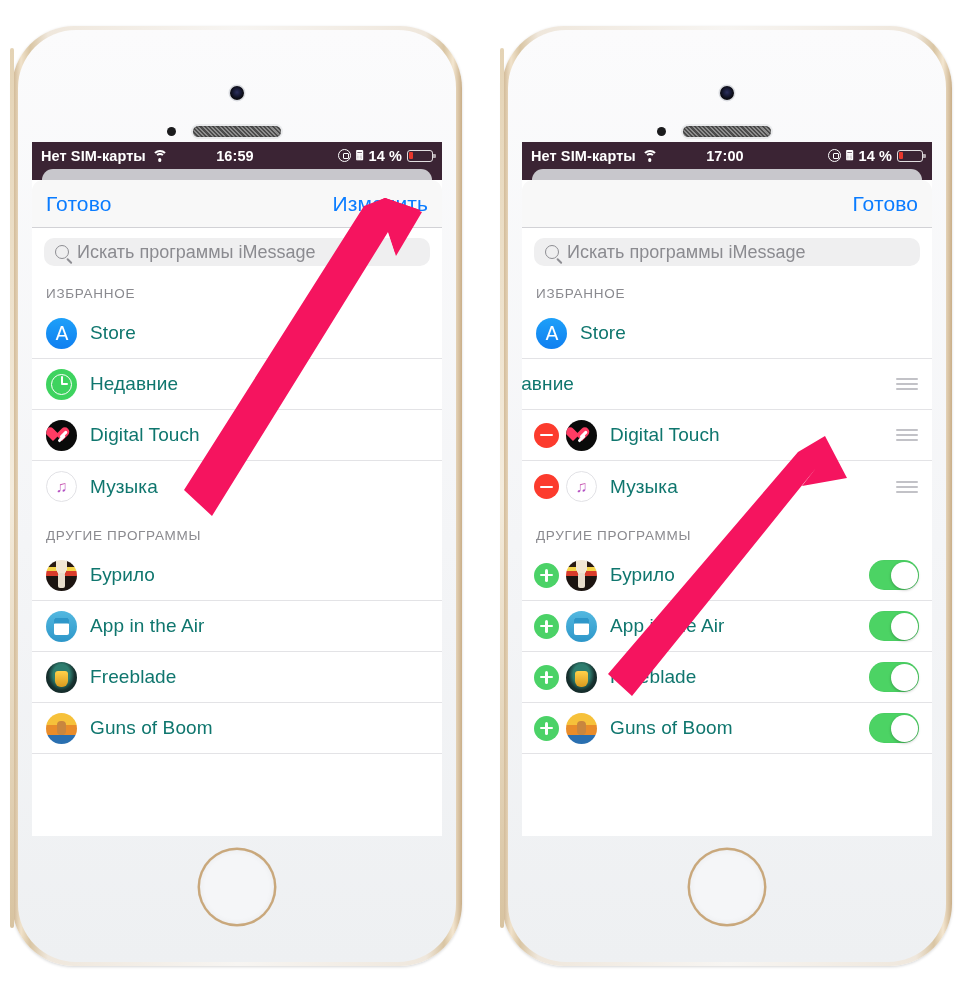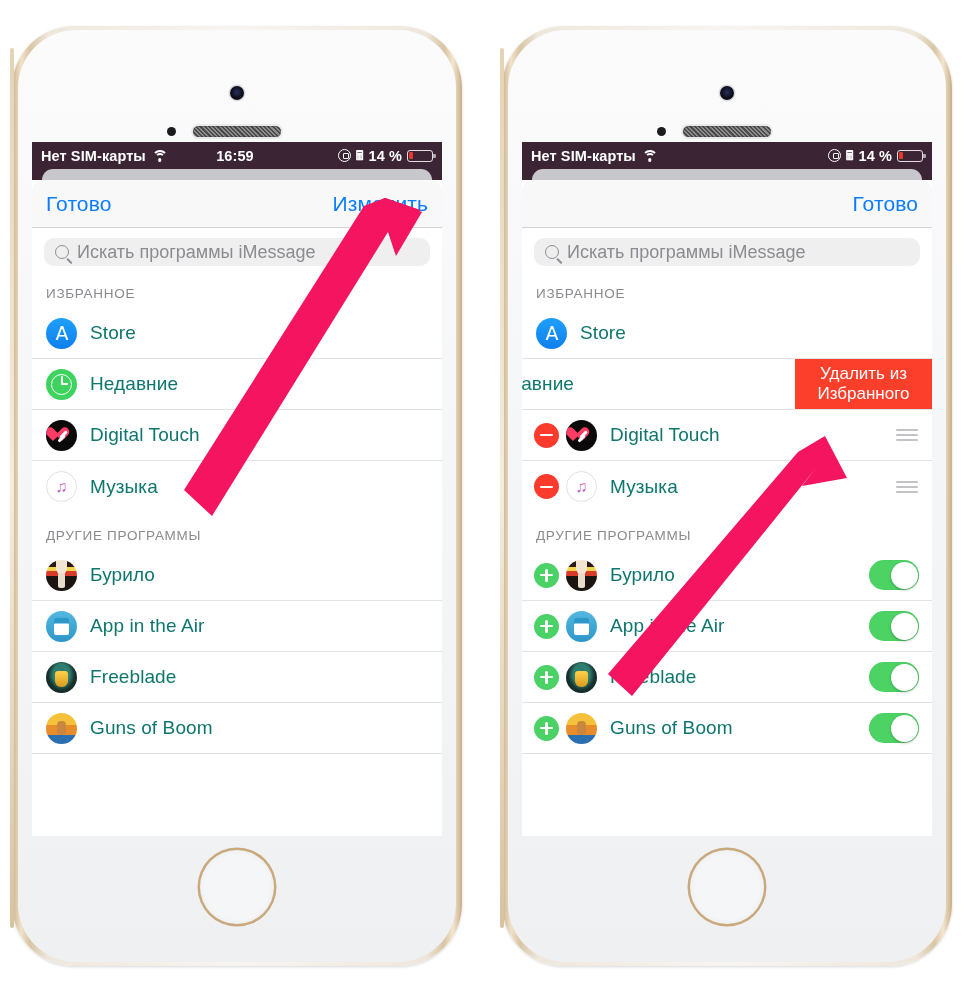--- a/index.html
+++ b/index.html
@@ -324,20 +324,21 @@
     <div class="screen">
       <div class="statusbar">
         <div class="sb-left">
           <span>Нет SIM-карты</span>
           <span class="wifi">
               <i></i>
               <i></i>
               <i class="dot"></i>
             </span>
         </div>
+        <div class="sb-mid">17:00</div>
         <div class="sb-right">
           <span class="lockrot"></span>
           <span class="bt">🖩</span>
           <span>14 %</span>
           <span class="batt">
               <span style="width:16%"></span>
             </span>
         </div>
       </div>
 
@@ -363,21 +364,20 @@
           <span class="row-label">Store</span>
         </div>
 
         <div class="row swiped">
           <span class="row-label">давние</span>
           <span class="grip">
               <i></i>
               <i></i>
               <i></i>
             </span>
-          <span class="delete-action">Удалить из Избранного</span>
         </div>
 
         <div class="row" style="padding-left:0">
           <span class="minus-btn"></span>
           <span class="icon ic-dt">
             <i class="heart"></i>
               <i class="slash"></i>
               <i class="slash2"></i>
           </span>
           <span class="row-label">Digital Touch</span>

